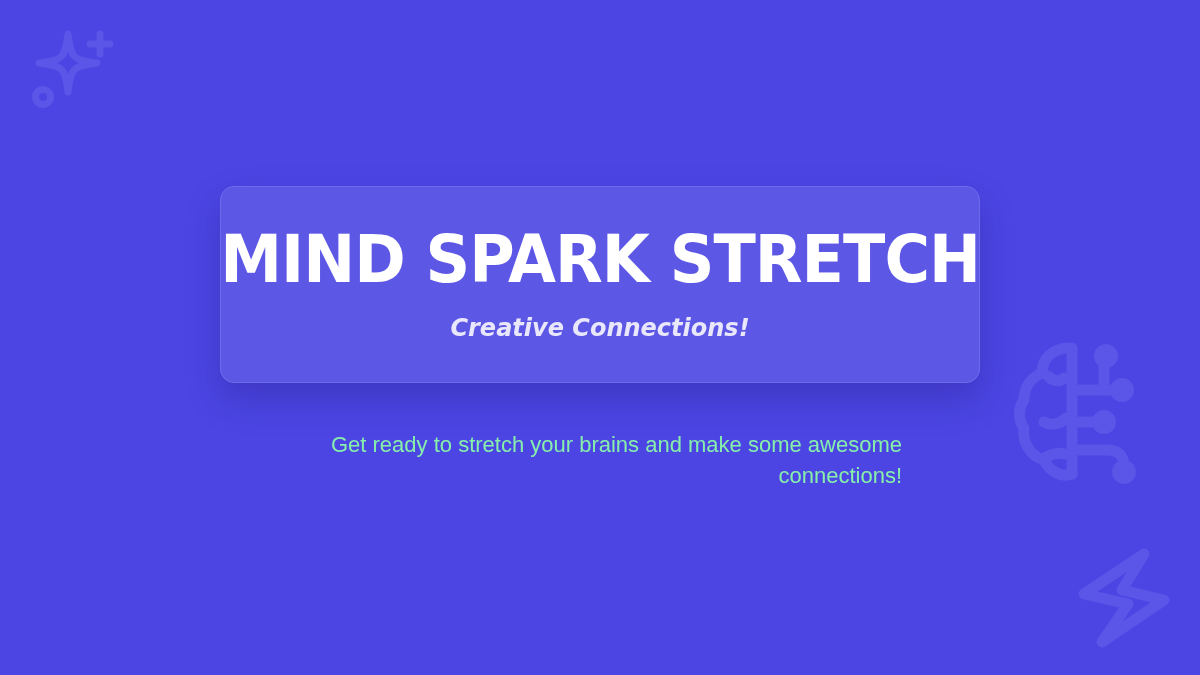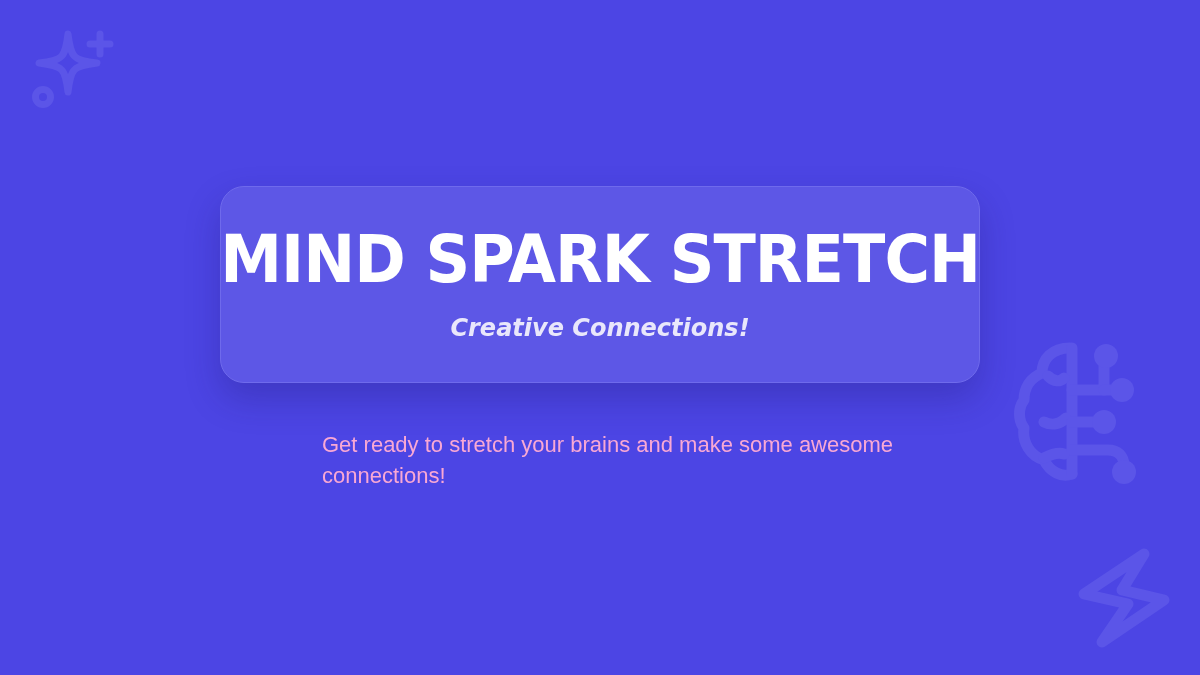--- a/index.html
+++ b/index.html
@@ -38,21 +38,21 @@
     justify-content: flex-start;
     padding-top: 186px;
   }
 
   
   .title-card {
     width: 760px;
     height: 197px;
     background: #5d57e6;
     border: 1px solid #6f6aec;
-    border-radius: 24px;
+    border-radius: 14px;
     box-shadow: 0 16px 34px rgba(32, 26, 120, 0.30);
     display: flex;
     flex-direction: column;
     align-items: center;
     justify-content: center;
     text-align: center;
   }
 
   .headline {
     font-family: "DejaVu Sans", sans-serif;
@@ -74,24 +74,24 @@
     font-size: 24px;
     line-height: 1.1;
     color: #e9e7fb;
     white-space: nowrap;
   }
 
   
   .body-copy {
     margin-top: 46px;
     width: 580px;
-    text-align: left;
+    text-align: right;
     font-size: 22px;
     line-height: 1.42;
-    color: #f9a8d4;
+    color: #86efac;
     margin-left: 24px;
   }
 </style>
 </head>
 <body>
 
 <div class="deco" id="deco-sparkle">
   <svg viewBox="0 0 104 104" fill="none" xmlns="http://www.w3.org/2000/svg">
     <path d="M50 16 C53 40 55 42 79 45 C55 48 53 50 50 74 C47 50 45 48 21 45 C45 42 47 40 50 16 Z" stroke="currentColor" stroke-width="7" stroke-linejoin="round"></path>
     <path d="M82 16 V36 M72 26 H92" stroke="currentColor" stroke-width="7" stroke-linecap="round"></path>

